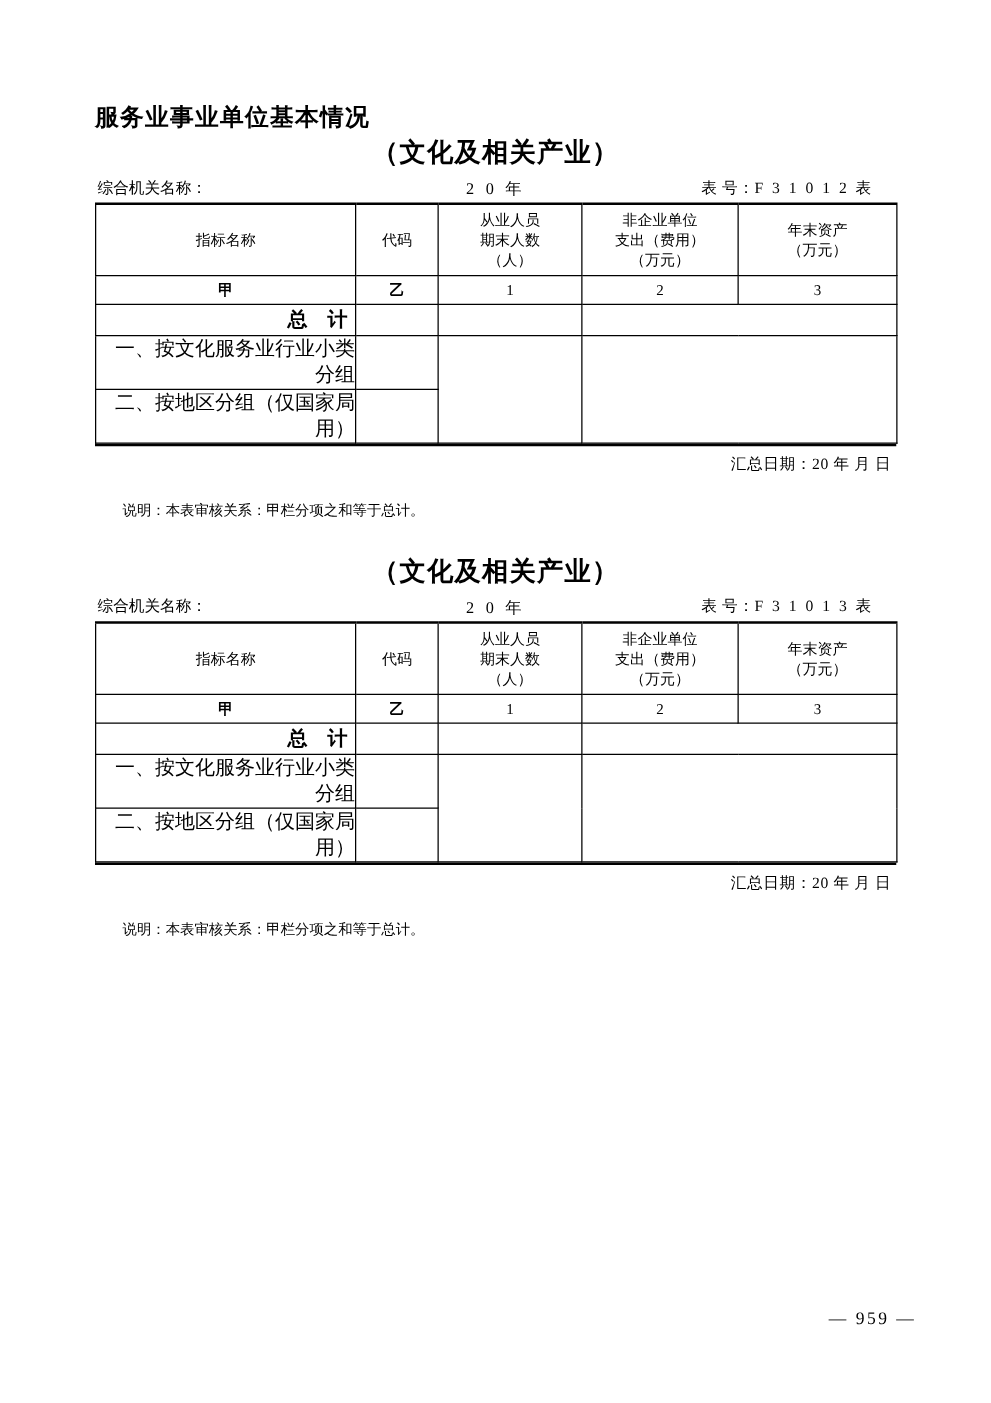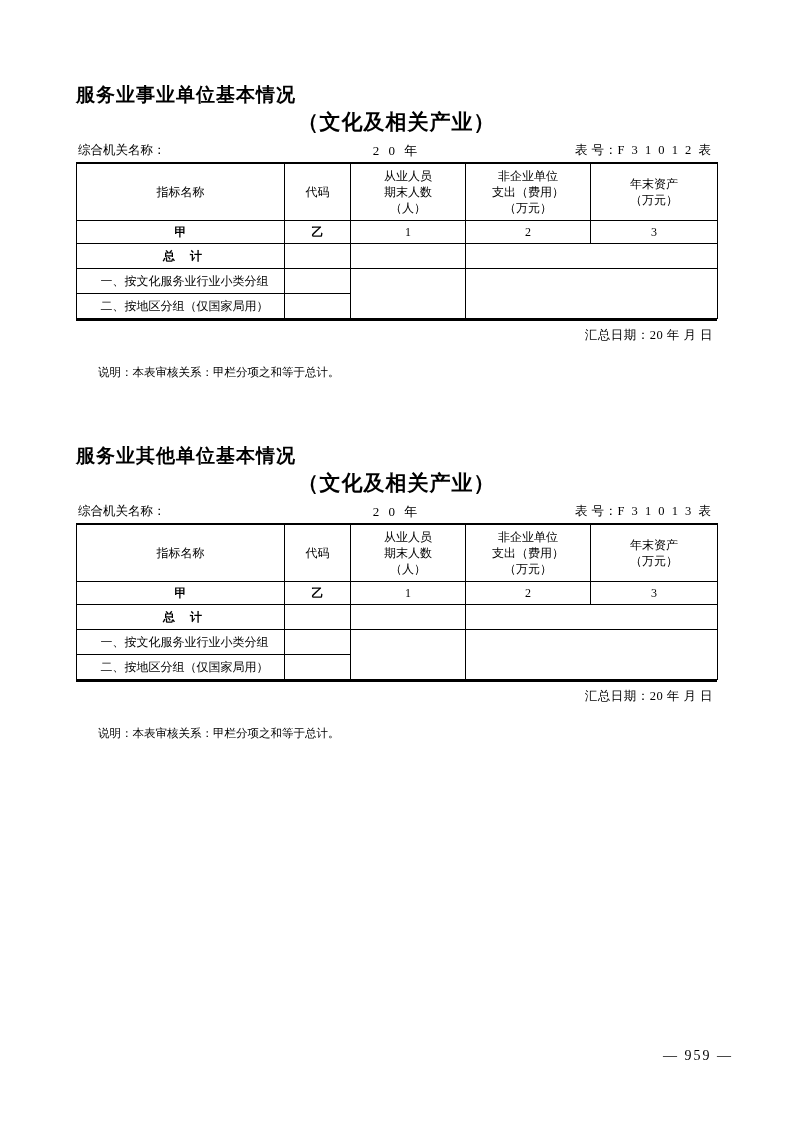--- a/index.html
+++ b/index.html
@@ -60,21 +60,21 @@
     position: absolute;
     left: 0;
     right: 0;
     top: 2px;
     text-align: center;
     font-size: 13px;
     letter-spacing: 3px;
   }
   .meta-right {
     position: absolute;
-    right: 4px;
+    right: 18px;
     top: 2px;
     font-size: 12.5px;
     letter-spacing: 0.5px;
     font-family: Liberation Serif, serif;
   }
   .meta-right .code {
     letter-spacing: 2px;
   }
 
   table.grid {
@@ -102,23 +102,23 @@
     font-size: 12.5px;
     font-weight: bold;
   }
   .numrow td.plain {
     font-weight: normal;
   }
   .datarow td {
     height: 24px;
   }
   .datarow td.label {
-    text-align: center;
+    text-align: right;
     padding-left: 8px;
-    font-size: 12px;
+    font-size: 16px;
     font-weight: normal;
   }
   .datarow td.label.total {
     font-weight: bold;
     letter-spacing: 6px;
     padding-left: 10px;
   }
   td.merge-blank { border-left: 1px solid #000; }
 
   .bottom-rule {
@@ -233,21 +233,20 @@
     </table>
     <div class="bottom-rule"></div>
 
     <div class="date-row">
       <span class="date-right">汇总日期：20    年      月      日</span>
     </div>
     <div class="note-row">说明：本表审核关系：甲栏分项之和等于总计。</div>
   </div>
 
   <div class="form-block block2">
-    <div class="title">服务业其他单位基本情况</div>
     <div class="title-sub">（文化及相关产业）</div>
 
     <div class="meta-row">
       <span class="meta-left">综合机关名称：</span>
       <span class="meta-center">2 0      年</span>
       <span class="meta-right">
         <span>表    号：</span><span class="code">F 3 1 0 1 3 表</span>
       </span>
     </div>
 

